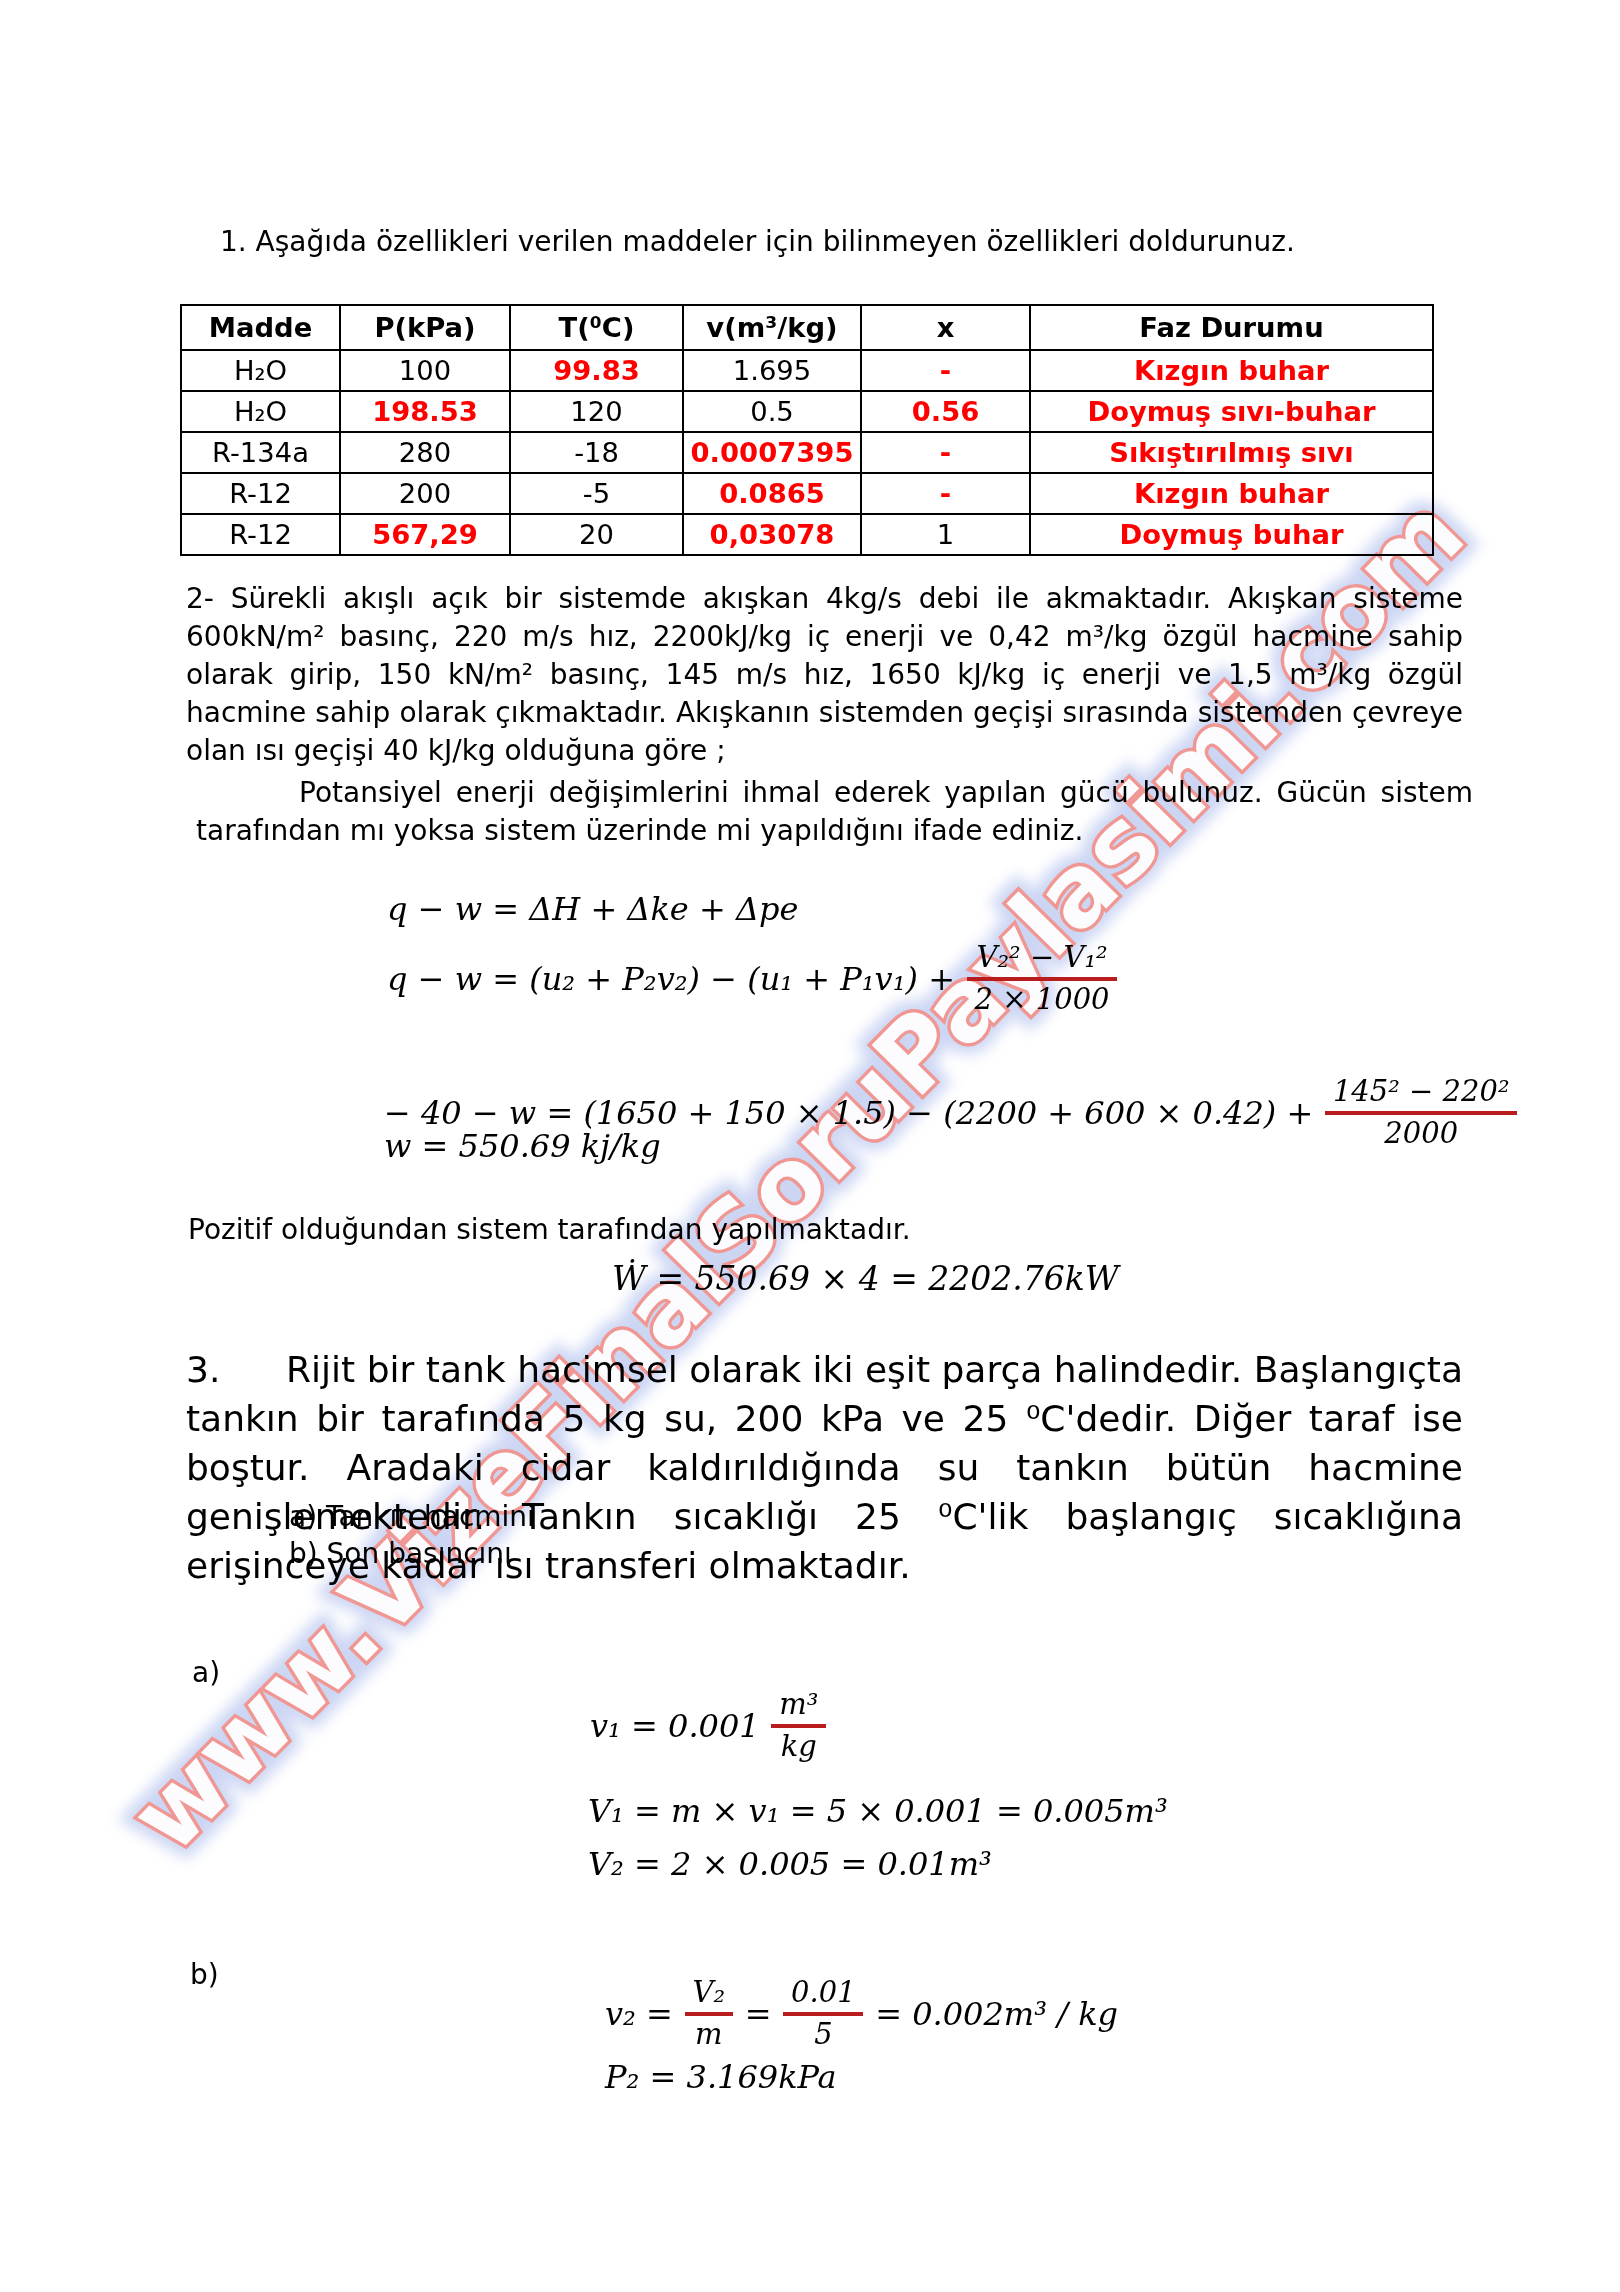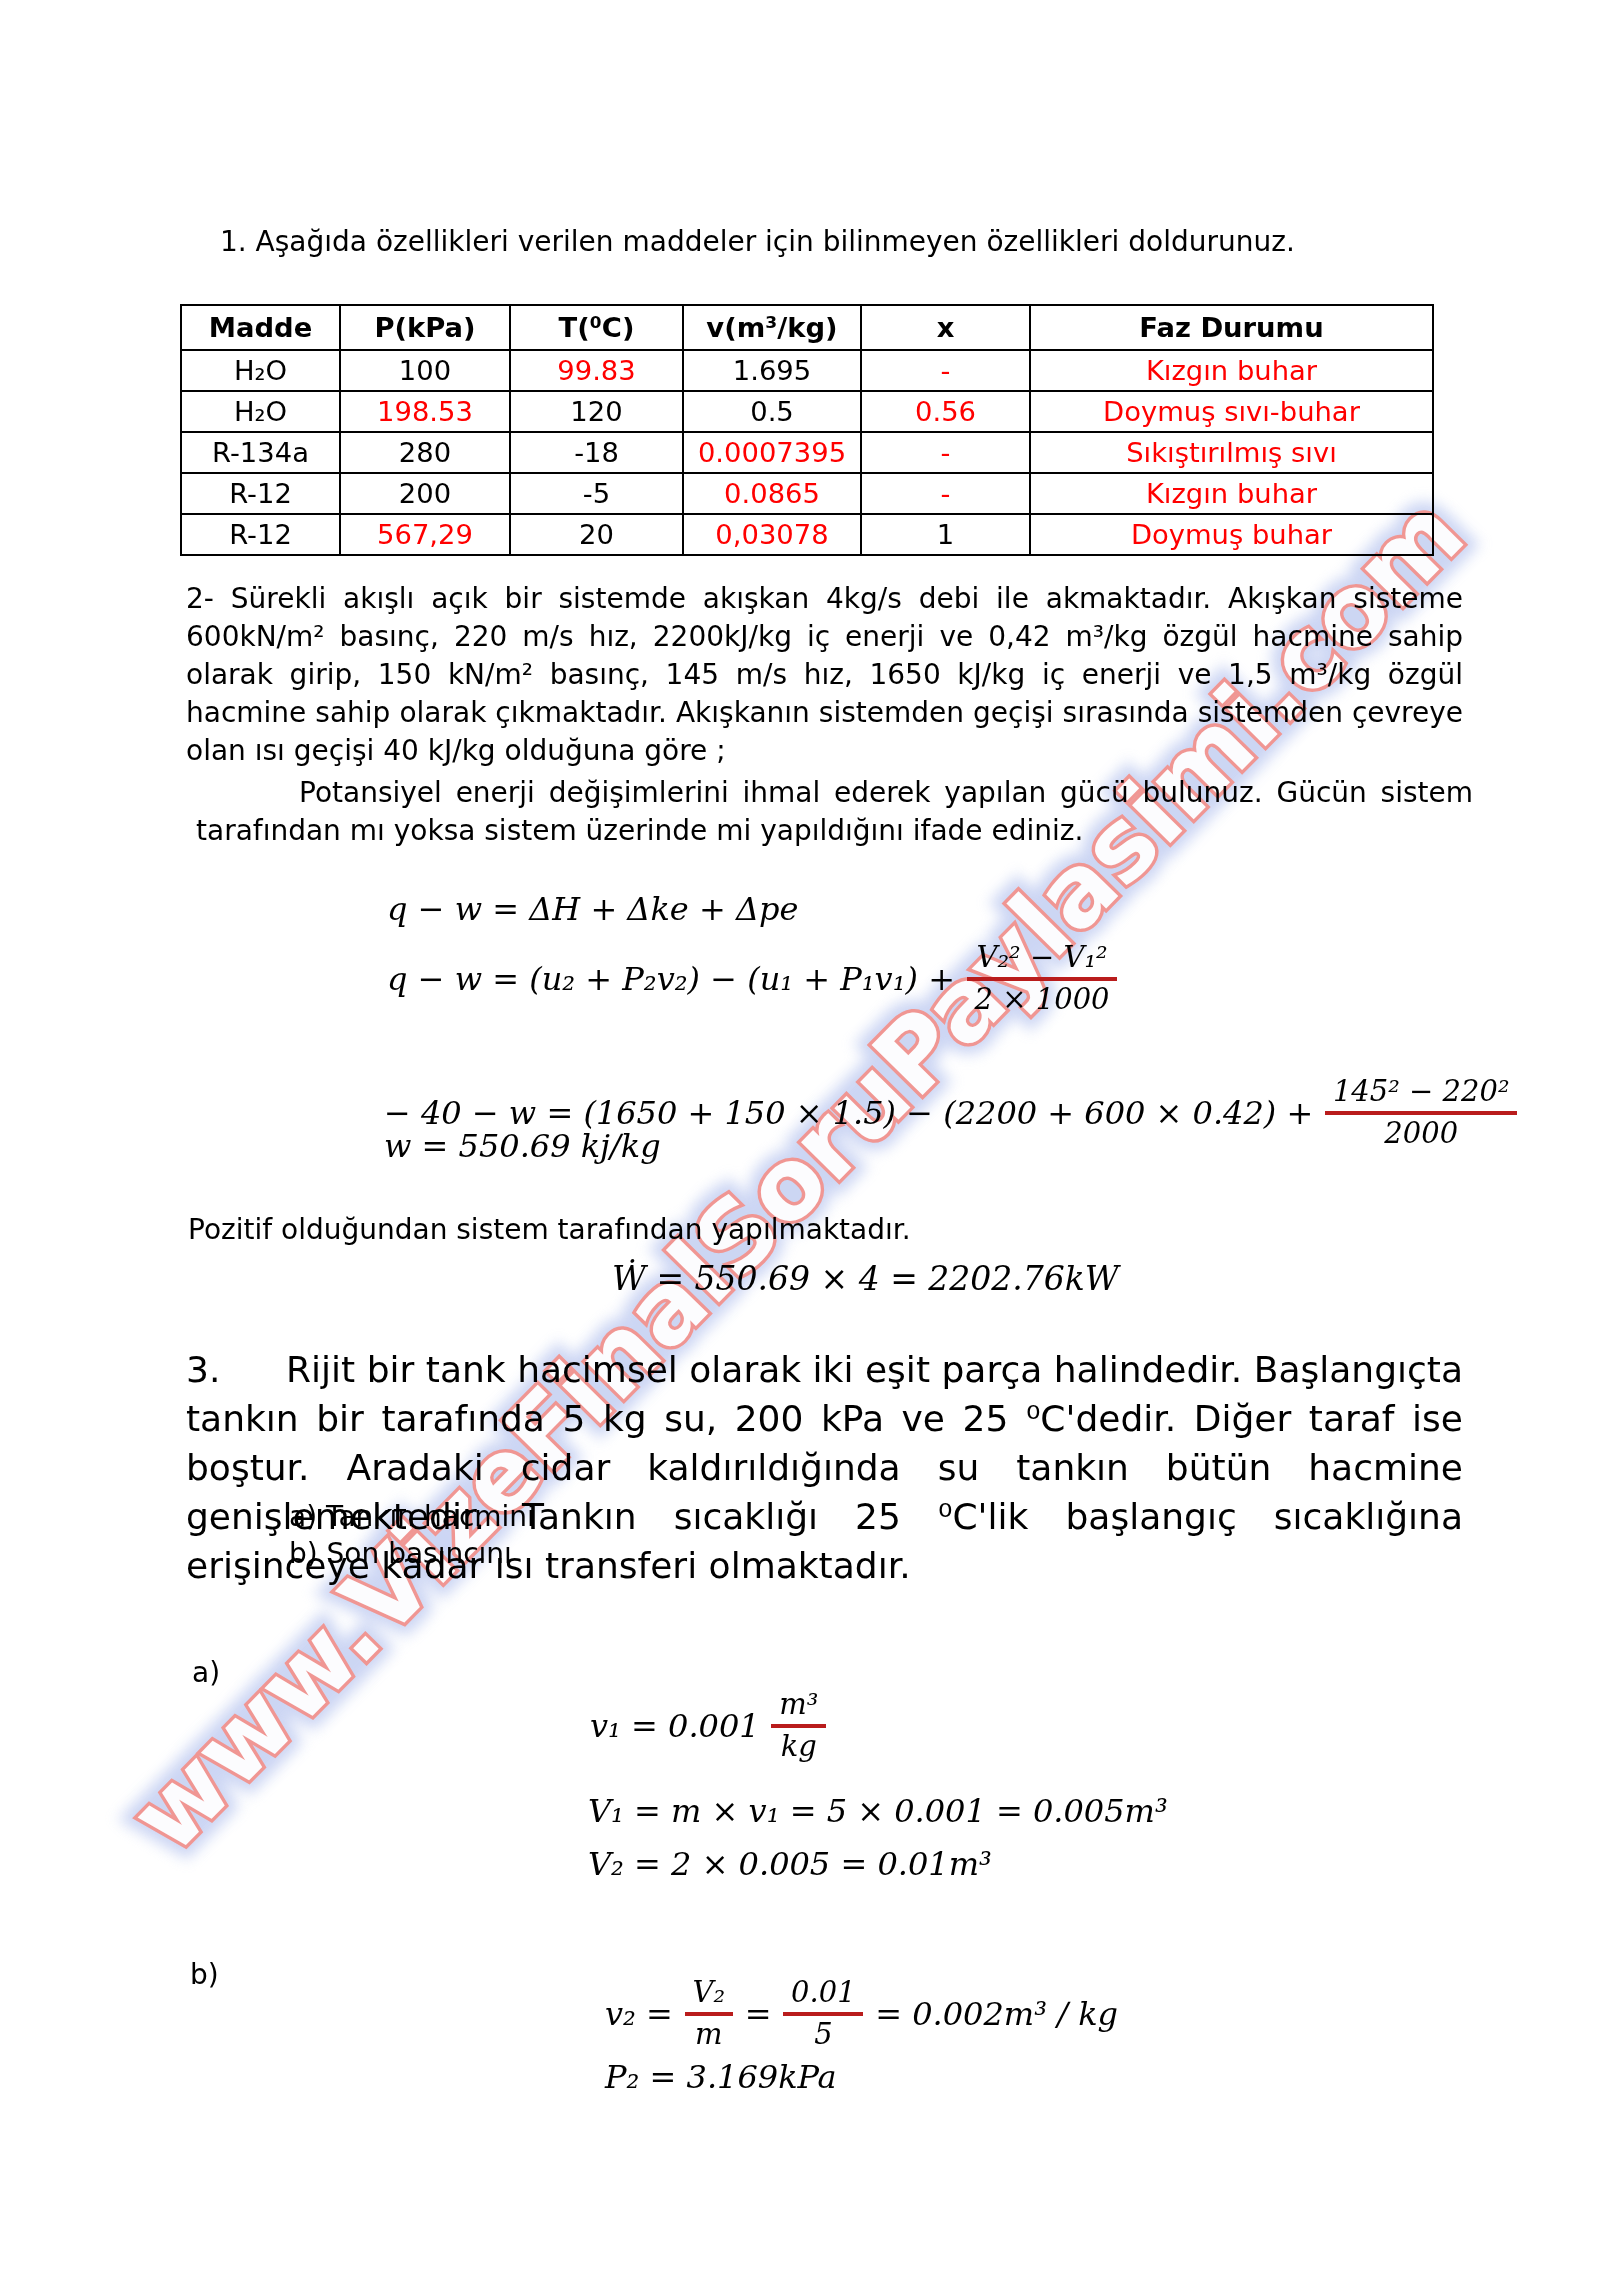--- a/index.html
+++ b/index.html
@@ -9,21 +9,21 @@
   .content{position:absolute;inset:0;z-index:1;}
   p{margin:0;}
 
   .q1-title{position:absolute;left:188px;top:225px;width:1294px;font-size:28px;margin-left:32px;}
 
   table.props{position:absolute;left:180px;top:304px;width:1251px;border-collapse:collapse;
               table-layout:fixed;font-size:27.4px;text-align:center;border:2.9px solid #000;}
   table.props th,table.props td{border:2px solid #000;height:39px;vertical-align:middle;
               padding:0 3.9px;overflow:hidden;white-space:nowrap;}
   table.props thead th{height:43px;font-weight:bold;border-bottom-width:2.9px;}
-  .red{color:var(--answer-red,#ff0000);font-weight:normal;}
+  .red{color:var(--answer-red,#ff0000);font-weight:bold;}
 
   .q2-p1{position:absolute;left:186px;top:580px;width:1277px;font-size:28px;line-height:38px;text-align:justify;}
   .q2-p2{position:absolute;left:196px;top:774px;width:1277px;font-size:28px;line-height:38px;text-align:justify;text-indent:103px;}
 
   .formula{position:absolute;font-family:"DejaVu Serif","Liberation Serif",serif;font-style:italic;
            font-size:32px;white-space:nowrap;}
   .frow{display:flex;align-items:center;gap:11.8px;}
   .frac{display:inline-flex;flex-direction:column;text-align:center;font-size:29px;line-height:1.3;}
   .frac .num{border-bottom:4px solid #b91c1c;padding:0 7.8px;}
   .frac .den{padding:0 7.8px;}

